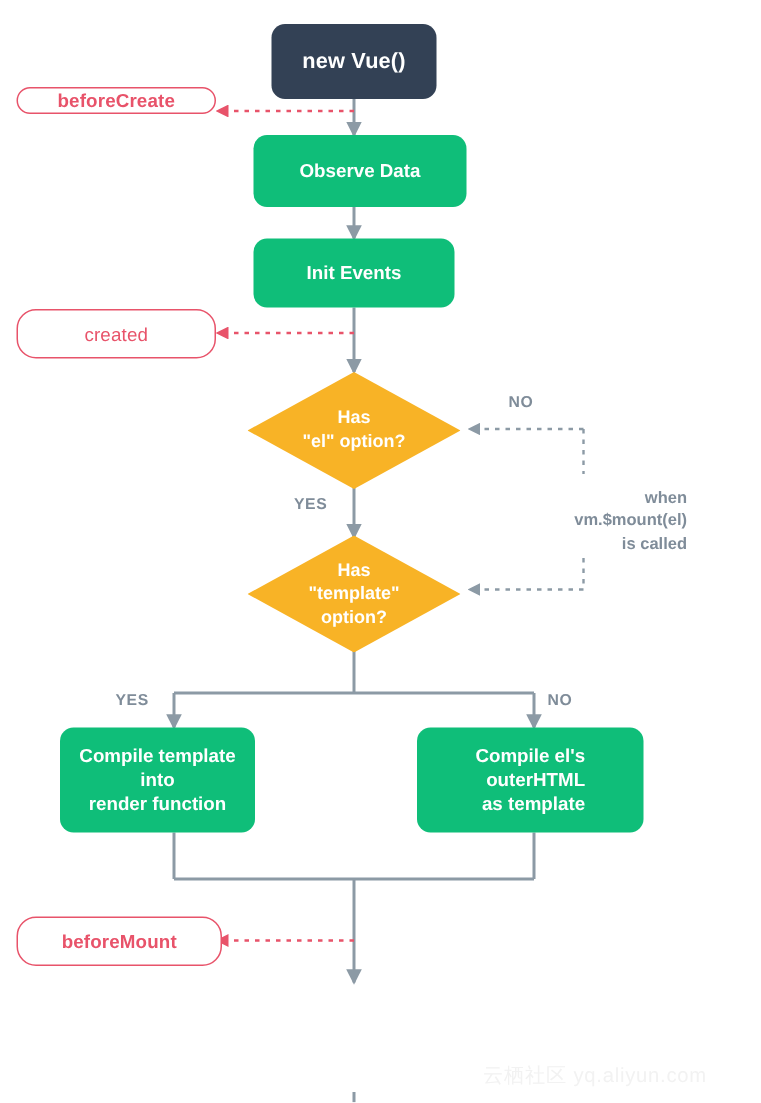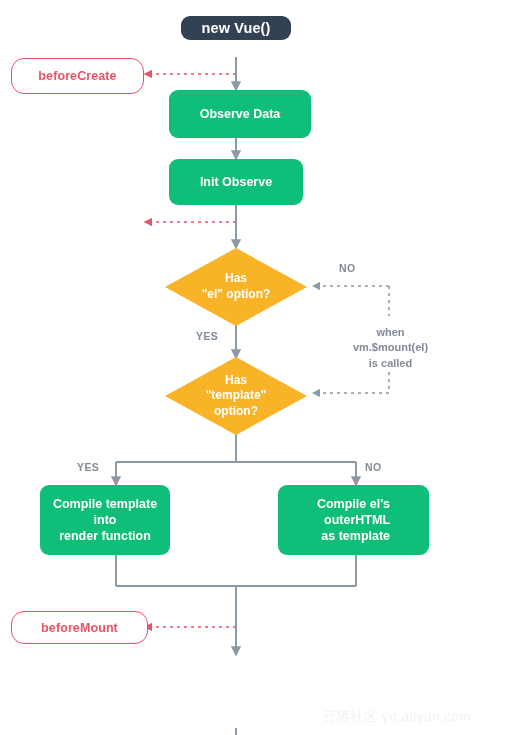--- a/index.html
+++ b/index.html
@@ -95,21 +95,21 @@
     font-weight: 700;
     letter-spacing: 0.4px;
     white-space: nowrap;
   }
   .side-note {
     position: absolute;
     color: #7f8c99;
     font-size: 11px;
     font-weight: 700;
     line-height: 1.38;
-    text-align: center;
+    text-align: right;
     white-space: pre-line;
   }
   .watermark {
     position: absolute;
     color: #f2f2f2;
     font-size: 13.5px;
     letter-spacing: 0.5px;
     white-space: nowrap;
     user-select: none;
   }
@@ -155,30 +155,30 @@
       <path d="M 389 393 L 313 393" marker-end="url(#arrow-gray-left)"></path>
     </g>
 
     <g stroke="#e8536a" stroke-width="1.6" fill="none" stroke-dasharray="3 4">
       <path d="M 236 74 L 145 74" marker-end="url(#arrow-red)"></path>
       <path d="M 236 222 L 145 222" marker-end="url(#arrow-red)"></path>
       <path d="M 236 627 L 145 627" marker-end="url(#arrow-red)"></path>
     </g>
   </svg>
 
-  <div class="node node-start" style="left:181px; top:16px; width:110px; height:24px;">
+  <div class="node node-start" style="left:181px; top:16px; width:110px; height:50px;">
     <span>new Vue()</span>
   </div>
 
   <div class="node node-green" style="left:169px; top:90px; width:142px; height:48px;">
     <span>Observe Data</span>
   </div>
 
   <div class="node node-green" style="left:169px; top:159px; width:134px; height:46px;">
-    <span>Init Observe</span>
+    <span>Init Events</span>
   </div>
 
   <div class="node node-diamond" style="left:165px; top:248px; width:142px; height:78px;">
     <span class="diamond-shape"></span>
     <span class="diamond-label" style="white-space:pre-line;">Has
 "el" option?</span>
   </div>
 
   <div class="node node-diamond" style="left:165px; top:357px; width:142px; height:78px;">
     <span class="diamond-shape"></span>
@@ -193,24 +193,27 @@
 render function</span>
   </div>
 
   <div class="node node-green" style="left:278px; top:485px; width:151px; height:70px; white-space:pre-line;">
     <span style="white-space:pre-line;text-align:right;">Compile el's
 outerHTML
 as template</span>
   </div>
 
 
-  <div class="hook-pill bold" style="left:11px; top:58px; width:133px; height:36px;">
+  <div class="hook-pill bold" style="left:11px; top:58px; width:133px; height:18px;">
     <span>beforeCreate</span>
   </div>
 
+  <div class="hook-pill" style="left:11px; top:206px; width:133px; height:33px;">
+    <span>created</span>
+  </div>
 
   <div class="hook-pill bold" style="left:11px; top:611px; width:137px; height:33px;">
     <span>beforeMount</span>
   </div>
 
   <div class="edge-label" style="left:196px; top:330px;">
     <span>YES</span>
   </div>
 
   <div class="edge-label" style="left:339px; top:262px;">

